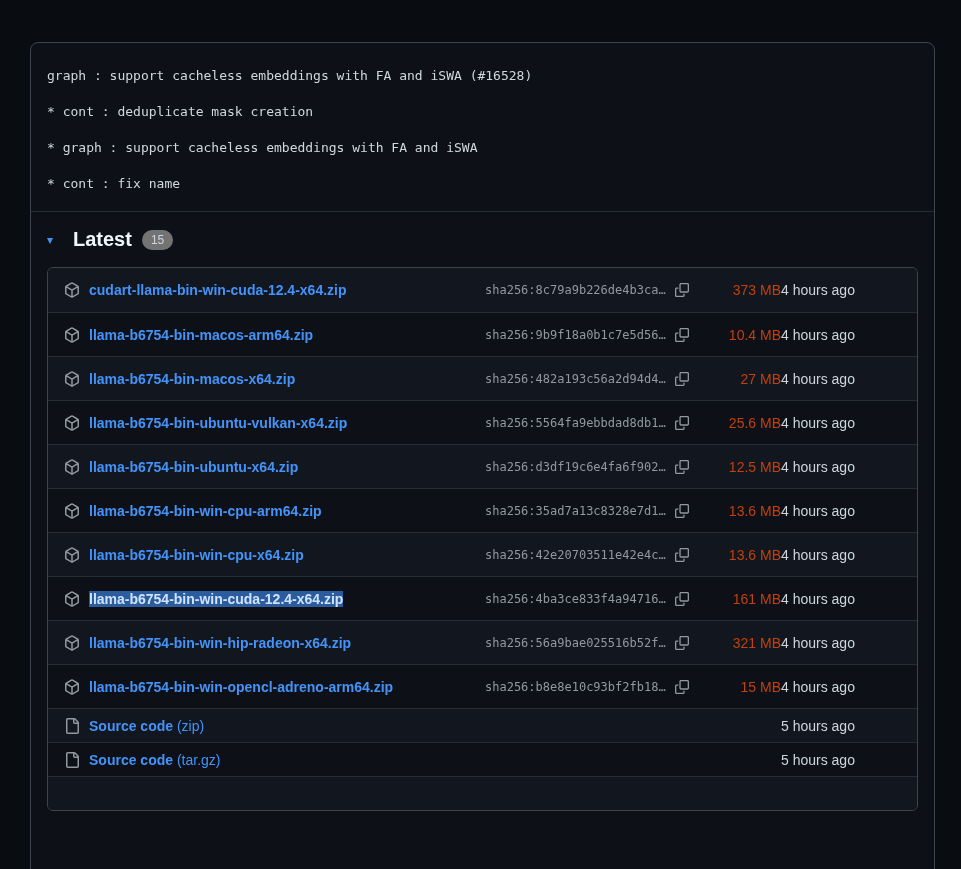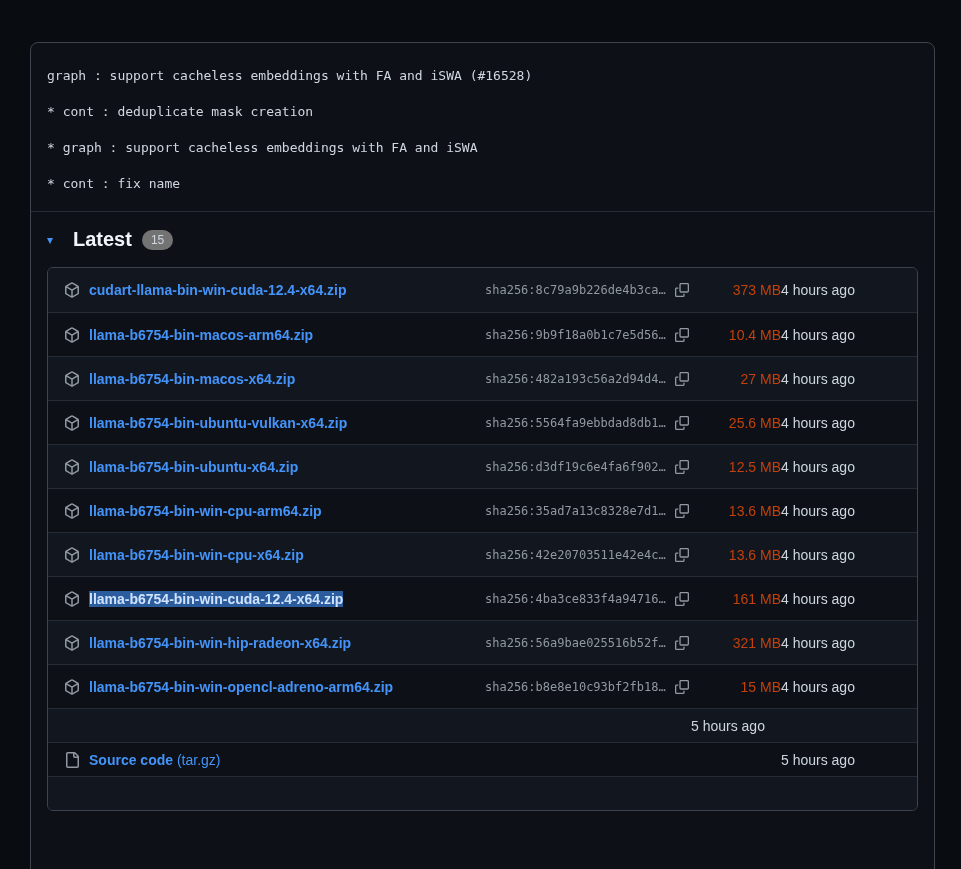--- a/index.html
+++ b/index.html
@@ -369,20 +369,28 @@
                   <path d="M0 6.75C0 5.784.784 5 1.75 5h1.5a.75.75 0 0 1 0 1.5h-1.5a.25.25 0 0 0-.25.25v7.5c0 .138.112.25.25.25h7.5a.25.25 0 0 0 .25-.25v-1.5a.75.75 0 0 1 1.5 0v1.5A1.75 1.75 0 0 1 9.25 16h-7.5A1.75 1.75 0 0 1 0 14.25Z"></path>
                   <path d="M5 1.75C5 .784 5.784 0 6.75 0h7.5C15.216 0 16 .784 16 1.75v7.5A1.75 1.75 0 0 1 14.25 11h-7.5A1.75 1.75 0 0 1 5 9.25Zm1.75-.25a.25.25 0 0 0-.25.25v7.5c0 .138.112.25.25.25h7.5a.25.25 0 0 0 .25-.25v-7.5a.25.25 0 0 0-.25-.25Z"></path>
                 </svg>
         </span>
       </button>
     </div>
     <div class="cell size-cell">15 MB</div>
     <div class="cell time-cell">4 hours ago</div>
   </div>
         <div class="row source-row">
+    <div class="cell name-cell">
+      <span class="icon">
+        <svg viewBox="0 0 16 16" width="16" height="16" fill="currentColor" aria-hidden="true">
+                <path d="M2 1.75C2 .784 2.784 0 3.75 0h6.586c.464 0 .909.184 1.237.513l2.914 2.914c.329.328.513.773.513 1.237v9.586A1.75 1.75 0 0 1 13.25 16h-9.5A1.75 1.75 0 0 1 2 14.25Zm1.75-.25a.25.25 0 0 0-.25.25v12.5c0 .138.112.25.25.25h9.5a.25.25 0 0 0 .25-.25V6h-2.75A1.75 1.75 0 0 1 9 4.25V1.5Zm6.75.062V4.25c0 .138.112.25.25.25h2.688l-.011-.013-2.914-2.914-.013-.011Z"></path>
+              </svg>
+      </span>
+      <a class="asset-link source-link" href="#"><span class="src-label">Source code</span>&nbsp;<span class="src-suffix">(zip)</span></a>
+    </div>
     <div class="cell hash-cell"></div>
     <div class="cell size-cell"></div>
     <div class="cell time-cell">5 hours ago</div>
   </div>
         <div class="row source-row">
     <div class="cell name-cell">
       <span class="icon">
         <svg viewBox="0 0 16 16" width="16" height="16" fill="currentColor" aria-hidden="true">
                 <path d="M2 1.75C2 .784 2.784 0 3.75 0h6.586c.464 0 .909.184 1.237.513l2.914 2.914c.329.328.513.773.513 1.237v9.586A1.75 1.75 0 0 1 13.25 16h-9.5A1.75 1.75 0 0 1 2 14.25Zm1.75-.25a.25.25 0 0 0-.25.25v12.5c0 .138.112.25.25.25h9.5a.25.25 0 0 0 .25-.25V6h-2.75A1.75 1.75 0 0 1 9 4.25V1.5Zm6.75.062V4.25c0 .138.112.25.25.25h2.688l-.011-.013-2.914-2.914-.013-.011Z"></path>
               </svg>

